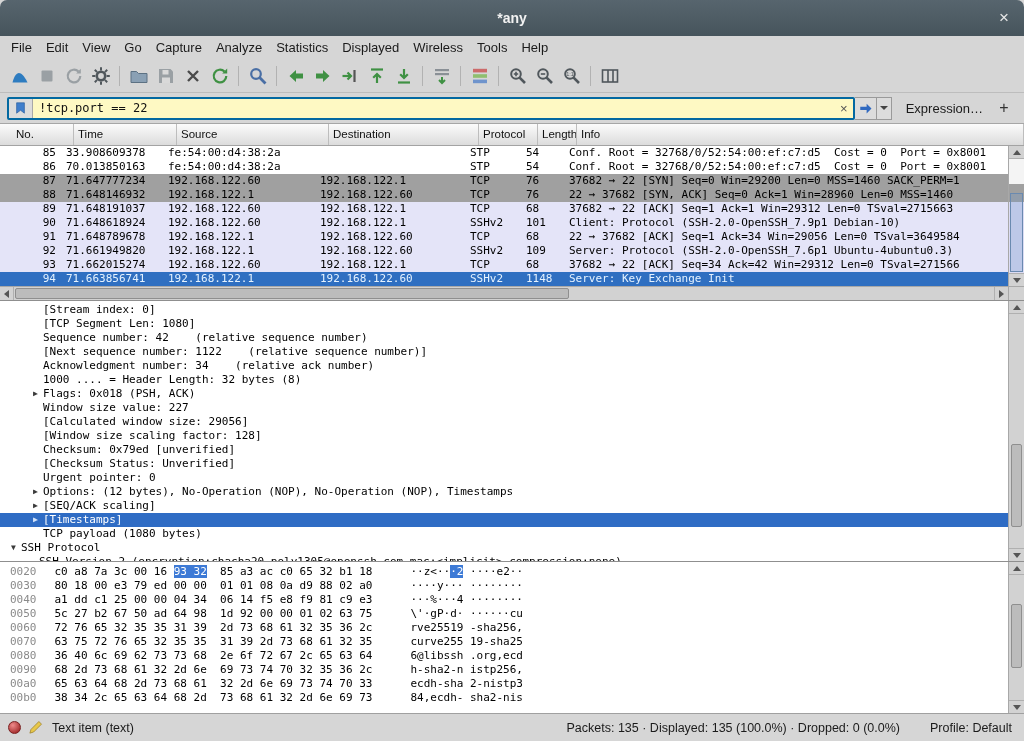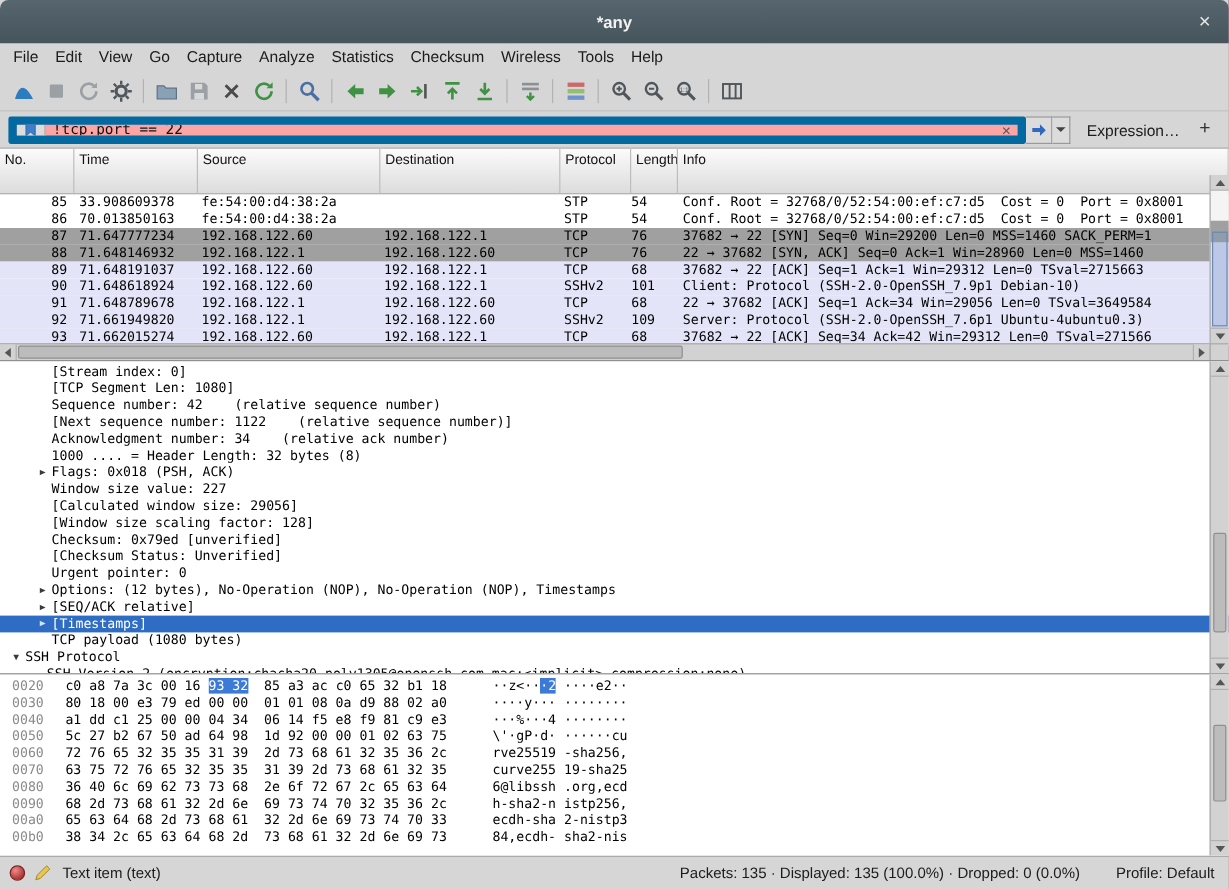--- a/index.html
+++ b/index.html
@@ -25,41 +25,41 @@
   .toolbar { height:34px; flex:none; background:#d6d6d6; border-bottom:1px solid #bdbdbd;
              display:flex; align-items:center; padding-left:6px; }
   .tbtn { width:27px; height:27px; display:flex; align-items:center; justify-content:center;
           border-radius:3px; flex:none; }
   .tsep { width:1px; height:20px; background:#b2b2b2; margin:0 5px; flex:none; }
 
   
   .filterbar { height:31px; flex:none; background:#d6d6d6; border-bottom:1px solid #a6a6a6;
                display:flex; align-items:center; padding:0 7px; }
   .filterfield { display:flex; align-items:center; height:23px; flex:1;
-                 border:7px solid #0369a1; border-radius:2px; background:#fca5a5; overflow:hidden; }
+                 border:2px solid #0369a1; border-radius:2px; background:#fef9c3; overflow:hidden; }
   .bookmark-btn { width:24px; height:100%; background:#dcdcdc; border-right:1px solid #a8a8a8;
                   display:flex; align-items:center; justify-content:center; flex:none; }
   .filter-input { flex:1; height:100%; border:none; outline:none; background:transparent;
                   font-family:"DejaVu Sans Mono", monospace; font-size:12px; color:#111;
                   padding:0 6px; }
   .clear-btn { width:18px; height:100%; display:flex; align-items:center; justify-content:center;
                color:#555; font-size:13px; flex:none; }
   .apply-btn { width:22px; height:23px; background:#dcdcdc; border:1px solid #9a9a9a;
                border-left:none; display:flex; align-items:center; justify-content:center; flex:none; }
   .dd-btn { width:15px; height:23px; background:#dcdcdc; border:1px solid #9a9a9a; border-left:none;
             display:flex; align-items:center; justify-content:center; flex:none; }
   .ddarrow { width:0; height:0; border:4px solid transparent; border-top-color:#444; margin-top:4px; }
   .expr-btn { font-size:13px; color:#1b1b1b; padding:0 10px 0 14px; white-space:pre; }
   .add-btn { width:22px; height:22px; display:flex; align-items:center; justify-content:center;
              font-size:16px; color:#333; margin-right:2px; }
 
   
   .packet-pane { height:176px; flex:none; position:relative; background:#fff; overflow:hidden; }
-  .plist-header { display:flex; height:38px; background:linear-gradient(#fbfbfb,#dcdcdc);
-                  border-bottom:1px solid #a3a3a3; font-size:11.5px; color:#111; }
+  .plist-header { display:flex; height:22px; background:linear-gradient(#fbfbfb,#dcdcdc);
+                  border-bottom:1px solid #a3a3a3; font-size:11.5px; color:#111;padding-left:12px; }
   .plist-header > div { border-right:1px solid #bdbdbd; padding:4px 0 0 4px; overflow:hidden;
                         white-space:pre; flex:none; }
   .c-no  { width:62px; }  .c-time { width:103px; } .c-src { width:152px; }
   .c-dst { width:150px; } .c-proto { width:59px; } .c-len { width:39px; }
   .c-info { flex:1 !important; width:auto; }
   .plist-rows { height:140px; overflow:hidden; font-family:"DejaVu Sans Mono", monospace;
                 font-size:11px; }
   .prow { display:flex; height:14px; line-height:14px; white-space:pre; }
   .prow > div { overflow:hidden; flex:none; padding-left:3px; }
   .prow .c-no  { text-align:right; padding:0 6px 0 0; }
@@ -148,21 +148,21 @@
   </div>
 
   <div class="menubar">
     <span class="mi">File</span>
     <span class="mi">Edit</span>
     <span class="mi">View</span>
     <span class="mi">Go</span>
     <span class="mi">Capture</span>
     <span class="mi">Analyze</span>
     <span class="mi">Statistics</span>
-    <span class="mi">Checksum</span>
+    <span class="mi">Displayed</span>
     <span class="mi">Wireless</span>
     <span class="mi">Tools</span>
     <span class="mi">Help</span>
   </div>
 
   <div class="toolbar">
     <span class="tbtn">
         <svg width="20" height="20" viewBox="0 0 20 20">
           <path d="M2.5 16.5C5.5 5.5 10.5 2.5 17.5 16.5Z" fill="#2e7cc0"></path>
         </svg>
@@ -376,21 +376,21 @@
     <div class="dline ind2"><span class="d-arrow"></span><span class="d-text">Acknowledgment number: 34    (relative ack number)</span></div>
     <div class="dline ind2"><span class="d-arrow"></span><span class="d-text">1000 .... = Header Length: 32 bytes (8)</span></div>
     <div class="dline ind2"><span class="d-arrow">▶</span><span class="d-text">Flags: 0x018 (PSH, ACK)</span></div>
     <div class="dline ind2"><span class="d-arrow"></span><span class="d-text">Window size value: 227</span></div>
     <div class="dline ind2"><span class="d-arrow"></span><span class="d-text">[Calculated window size: 29056]</span></div>
     <div class="dline ind2"><span class="d-arrow"></span><span class="d-text">[Window size scaling factor: 128]</span></div>
     <div class="dline ind2"><span class="d-arrow"></span><span class="d-text">Checksum: 0x79ed [unverified]</span></div>
     <div class="dline ind2"><span class="d-arrow"></span><span class="d-text">[Checksum Status: Unverified]</span></div>
     <div class="dline ind2"><span class="d-arrow"></span><span class="d-text">Urgent pointer: 0</span></div>
     <div class="dline ind2"><span class="d-arrow">▶</span><span class="d-text">Options: (12 bytes), No-Operation (NOP), No-Operation (NOP), Timestamps</span></div>
-    <div class="dline ind2"><span class="d-arrow">▶</span><span class="d-text">[SEQ/ACK relative]</span></div>
+    <div class="dline ind2"><span class="d-arrow">▶</span><span class="d-text">[SEQ/ACK scaling]</span></div>
     <div class="dline ind2 dsel"><span class="d-arrow">▶</span><span class="d-text">[Timestamps]</span></div>
     <div class="dline ind2"><span class="d-arrow"></span><span class="d-text">TCP payload (1080 bytes)</span></div>
     <div class="dline ind0"><span class="d-arrow">▼</span><span class="d-text">SSH Protocol</span></div>
     <div class="dline ind1"><span class="d-arrow"></span><span class="d-text">SSH Version 2 (encryption:chacha20-poly1305@openssh.com mac:&lt;implicit&gt; compression:none)</span></div>
     <div class="vscroll">
       <div class="stepper">
           <div class="tri-up"></div>
         </div>
       <div class="vthumb" style="top:55%; height:32%;"></div>
       <div class="stepper bottom">

